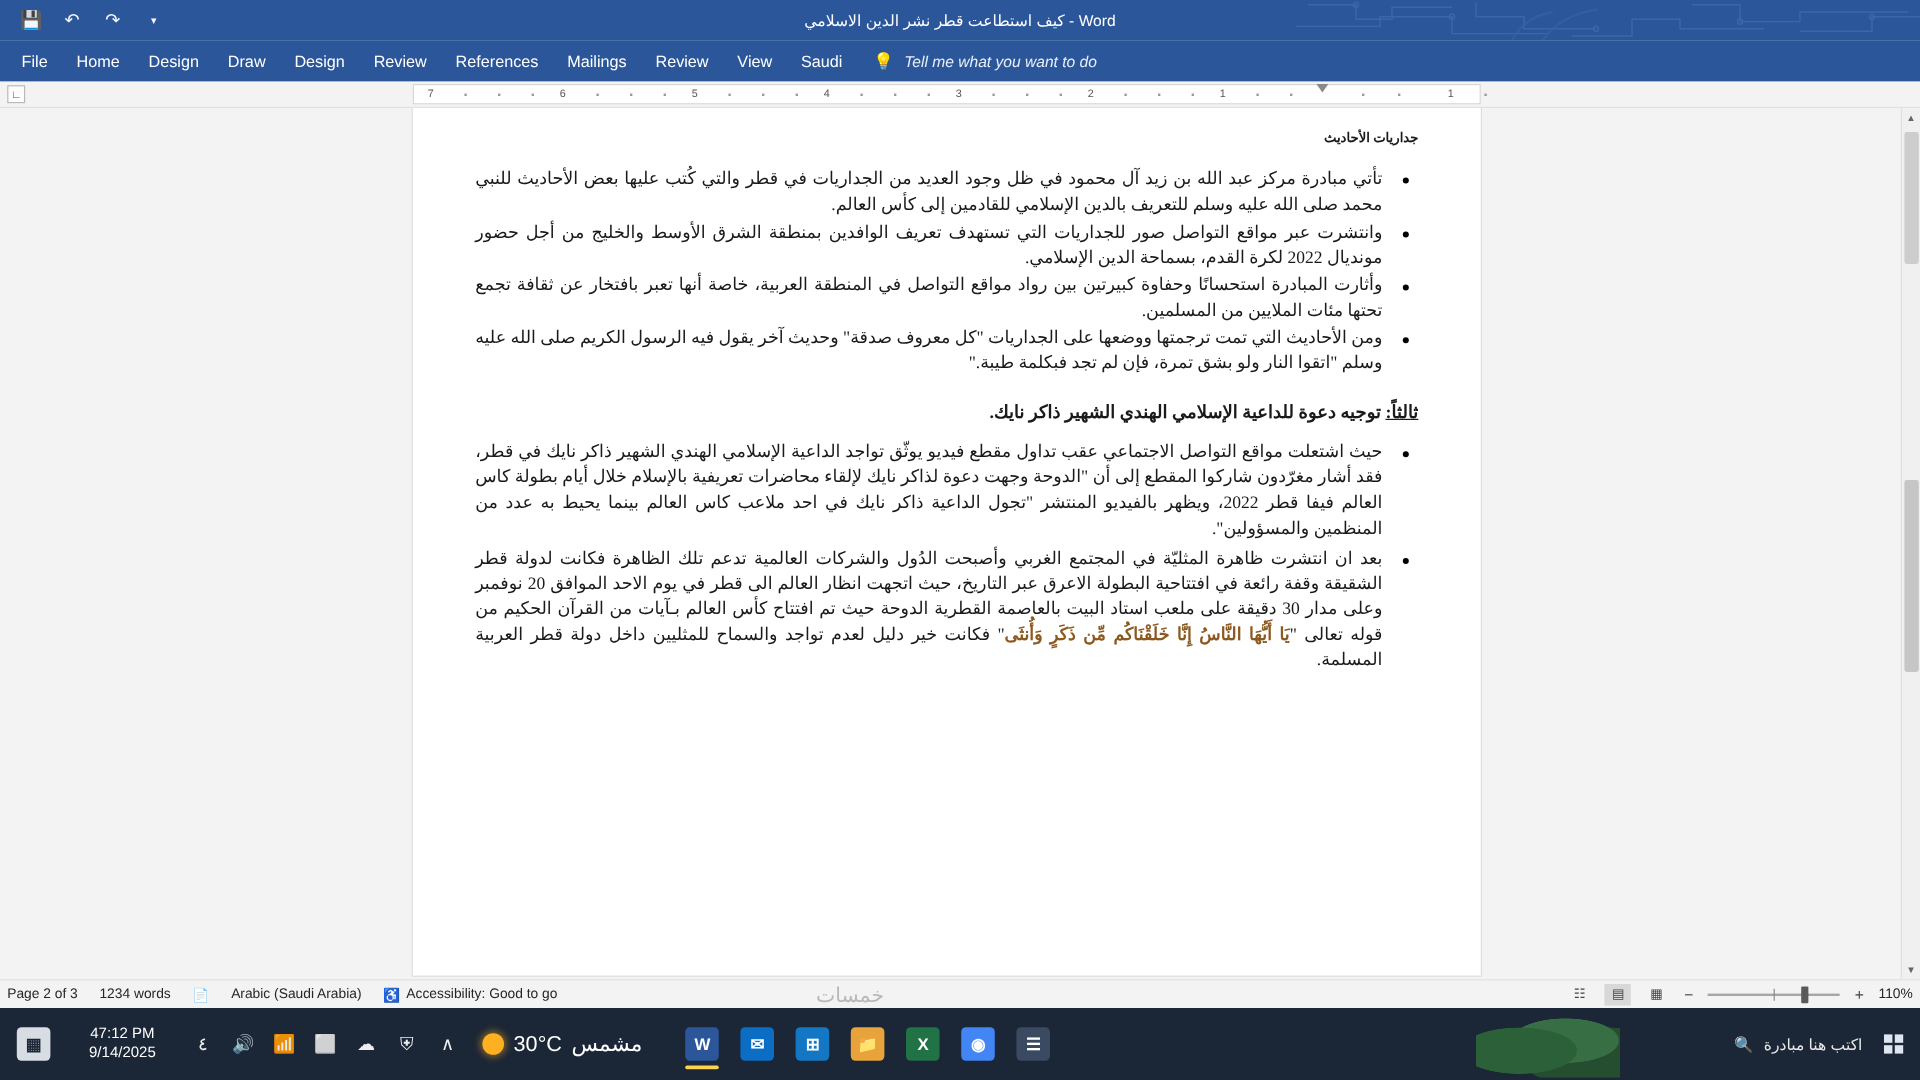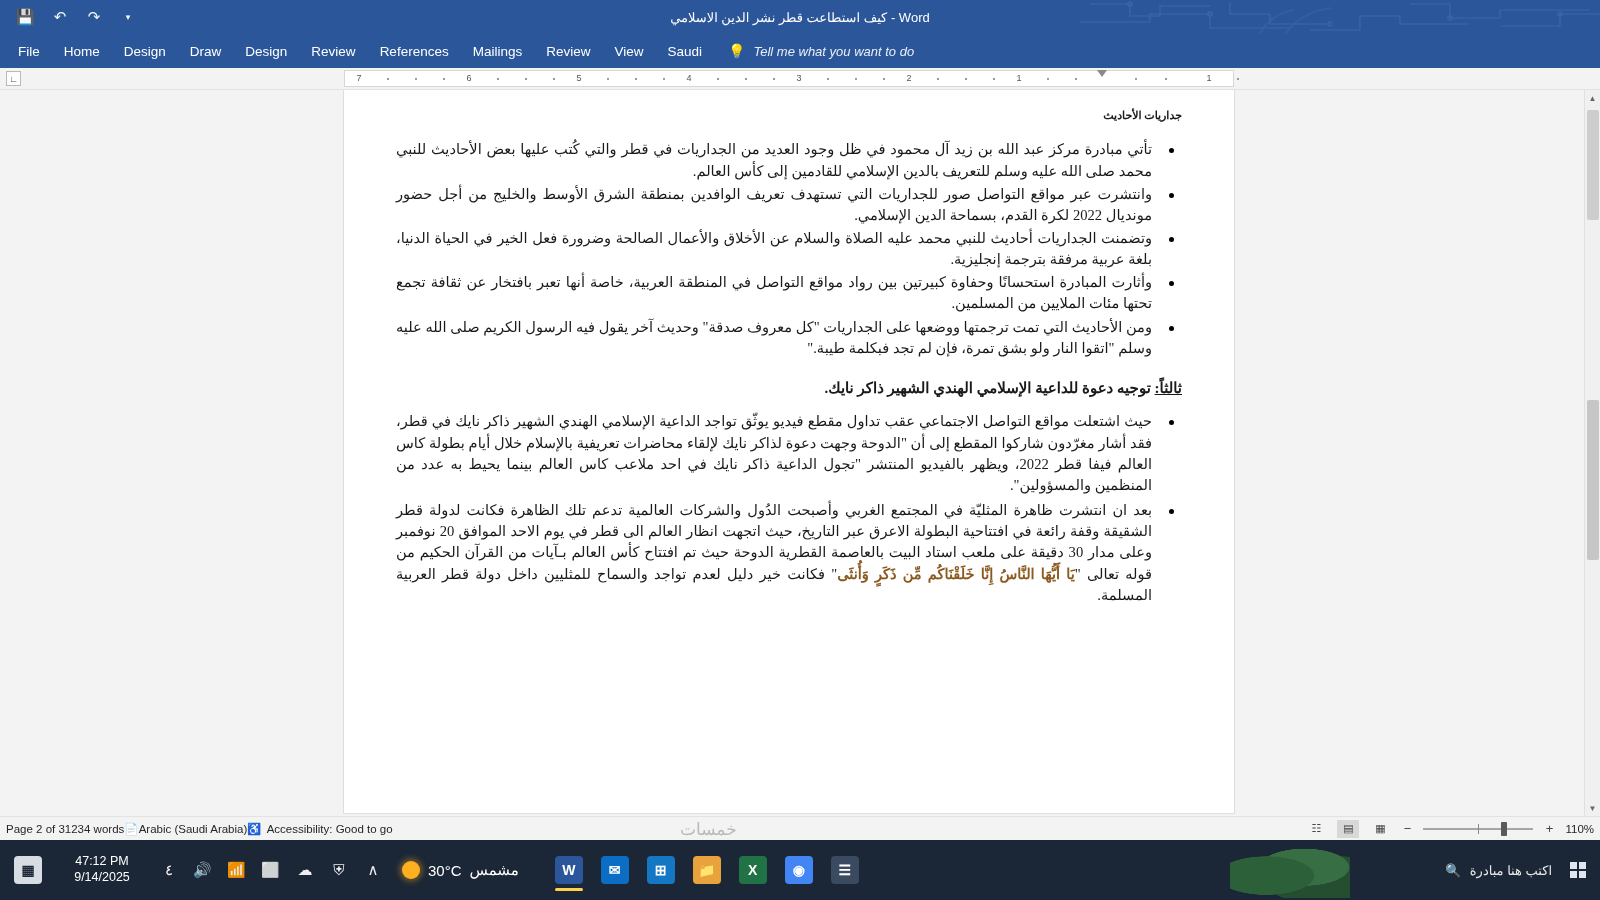--- a/index.html
+++ b/index.html
@@ -257,20 +257,21 @@
   .statusbar {
     height: 24px;
     background: #f3f3f3;
     border-top: 1px solid #e2e2e2;
     display: flex;
     align-items: center;
     font-size: 11.5px;
     color: #262626;
     flex: 0 0 24px;
     padding: 0 6px;
+    gap: 18px;
     position: relative;
   }
   .sb-item { white-space: nowrap; display: flex; align-items: center; gap: 5px; }
   .sb-right {
     margin-left: auto;
     display: flex; align-items: center; gap: 10px;
   }
   .viewbtn {
     width: 22px; height: 18px;
     display: flex; align-items: center; justify-content: center;
@@ -328,21 +329,21 @@
     min-width: 96px;
   }
   .tray-ico {
     width: 30px; height: 34px;
     display: flex; align-items: center; justify-content: center;
     font-size: 15px; opacity: .92;
   }
   .weather {
     display: flex; align-items: center; gap: 8px;
     padding: 0 10px;
-    font-size: 15px;
+    font-size: 18px;
   }
   .sun {
     width: 18px; height: 18px; border-radius: 50%;
     background: #ffb020;
     box-shadow: 0 0 6px 2px rgba(255,176,32,.45);
   }
   .tb-center {
     display: flex; align-items: center; gap: 2px;
     margin-left: 14px;
   }
@@ -480,21 +481,20 @@
     </div>
   </div>
 
   <div class="docarea">
     <div class="page">
       <div class="doc-h">جداريات الأحاديث</div>
 
       <ul class="bl">
         <li>تأتي مبادرة مركز عبد الله بن زيد آل محمود في ظل وجود العديد من الجداريات في قطر والتي كُتب عليها بعض الأحاديث للنبي محمد صلى الله عليه وسلم للتعريف بالدين الإسلامي للقادمين إلى كأس العالم.</li>
         <li>وانتشرت عبر مواقع التواصل صور للجداريات التي تستهدف تعريف الوافدين بمنطقة الشرق الأوسط والخليج من أجل حضور مونديال 2022 لكرة القدم، بسماحة الدين الإسلامي.</li>
-        <li>وتضمنت الجداريات أحاديث للنبي محمد عليه الصلاة والسلام عن الأخلاق والأعمال الصالحة وضرورة فعل الخير في الحياة الدنيا، بلغة عربية مرفقة بترجمة إنجليزية.</li>
         <li>وأثارت المبادرة استحسانًا وحفاوة كبيرتين بين رواد مواقع التواصل في المنطقة العربية، خاصة أنها تعبر بافتخار عن ثقافة تجمع تحتها مئات الملايين من المسلمين.</li>
         <li>ومن الأحاديث التي تمت ترجمتها ووضعها على الجداريات "كل معروف صدقة" وحديث آخر يقول فيه الرسول الكريم صلى الله عليه وسلم "اتقوا النار ولو بشق تمرة، فإن لم تجد فبكلمة طيبة."</li>
       </ul>
 
       <div class="sec-h">
         <span class="ul">ثالثاً:</span><span> توجيه دعوة للداعية الإسلامي الهندي الشهير ذاكر نايك.</span>
       </div>
 
       <ul class="bl">
         <li>حيث اشتعلت مواقع التواصل الاجتماعي عقب تداول مقطع فيديو يوثّق تواجد الداعية الإسلامي الهندي الشهير ذاكر نايك في قطر، فقد أشار مغرّدون شاركوا المقطع إلى أن "الدوحة وجهت دعوة لذاكر نايك لإلقاء محاضرات تعريفية بالإسلام خلال أيام بطولة كاس العالم فيفا قطر 2022، ويظهر بالفيديو المنتشر "تجول الداعية ذاكر نايك في احد ملاعب كاس العالم بينما يحيط به عدد من المنظمين والمسؤولين".</li>

